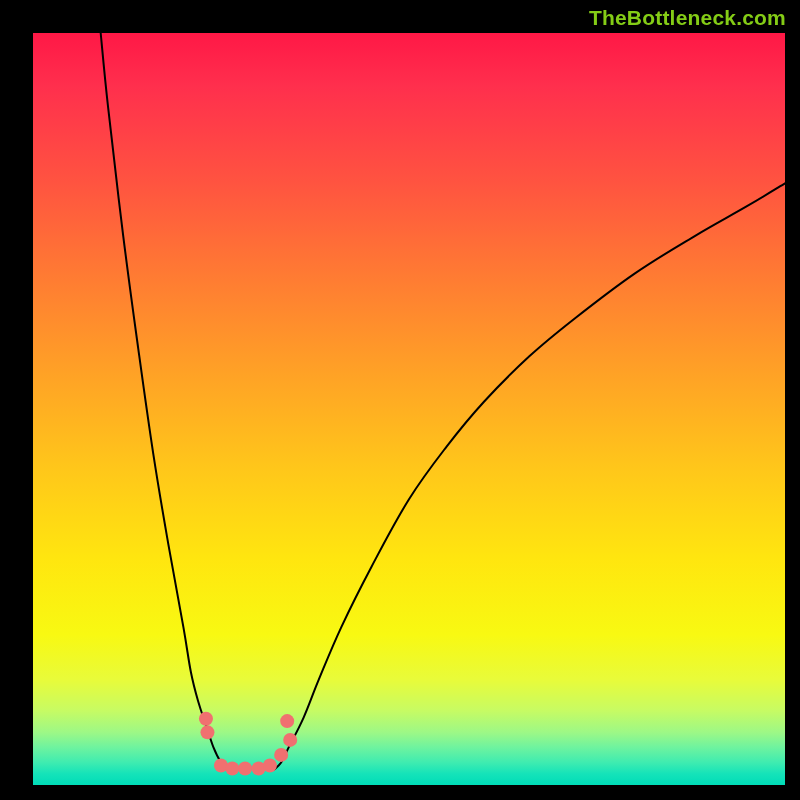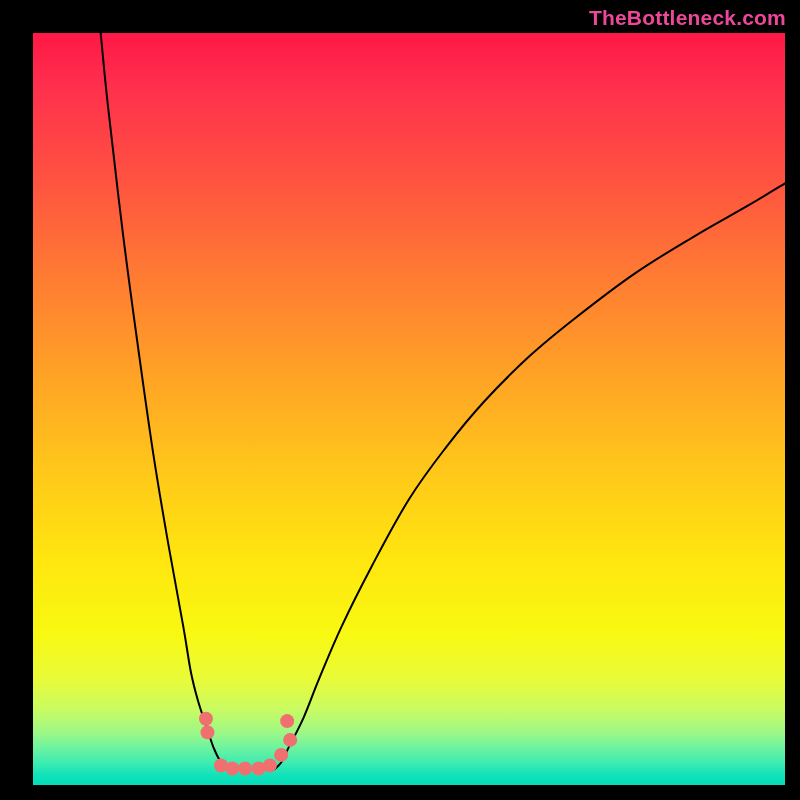--- a/index.html
+++ b/index.html
@@ -42,21 +42,21 @@
       #6ef39f 95%,
       #3fecb0 97%,
       #15e3b9 98.5%,
       #00dcb8 100%
     );
   }
   .watermark {
     position: absolute;
     top: 6px;
     right: 14px;
-    color: #ec4899;
+    color: #84cc16;
     font-size: 21px;
     font-weight: 600;
     letter-spacing: 0.2px;
     user-select: none;
   }
   svg.curves {
     position: absolute;
     left: 0;
     top: 0;
     width: 752px;

